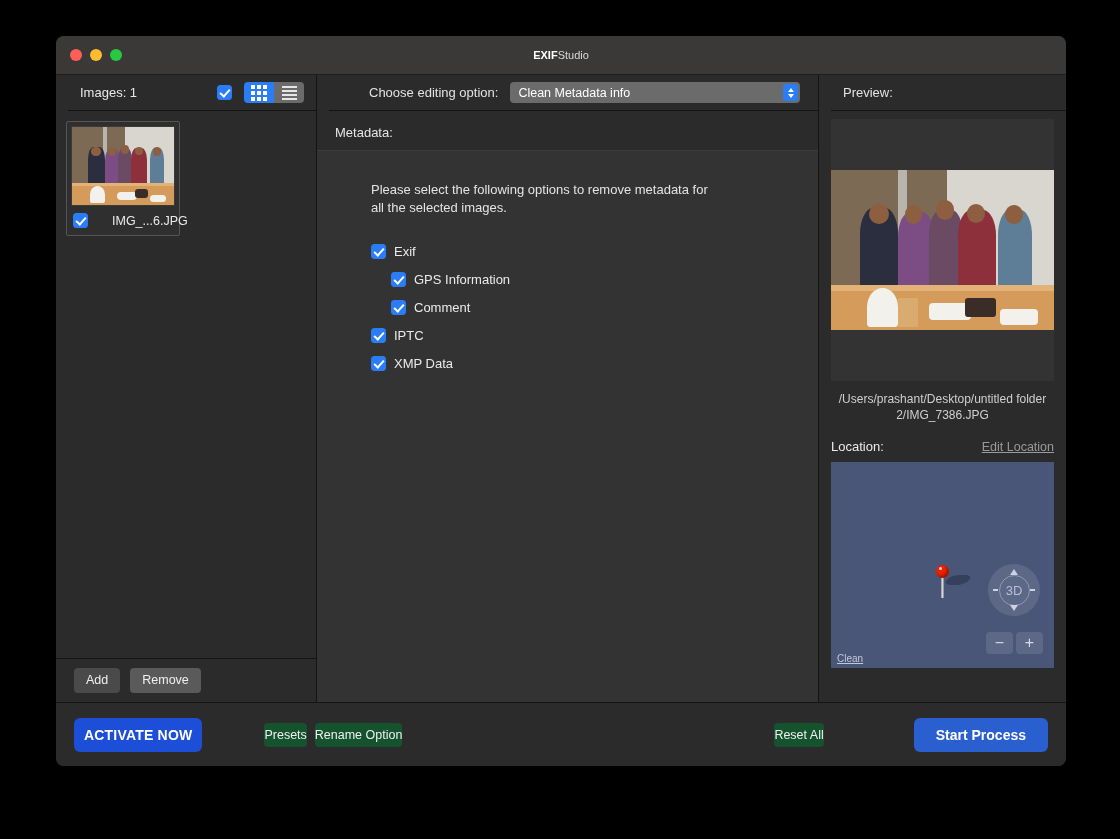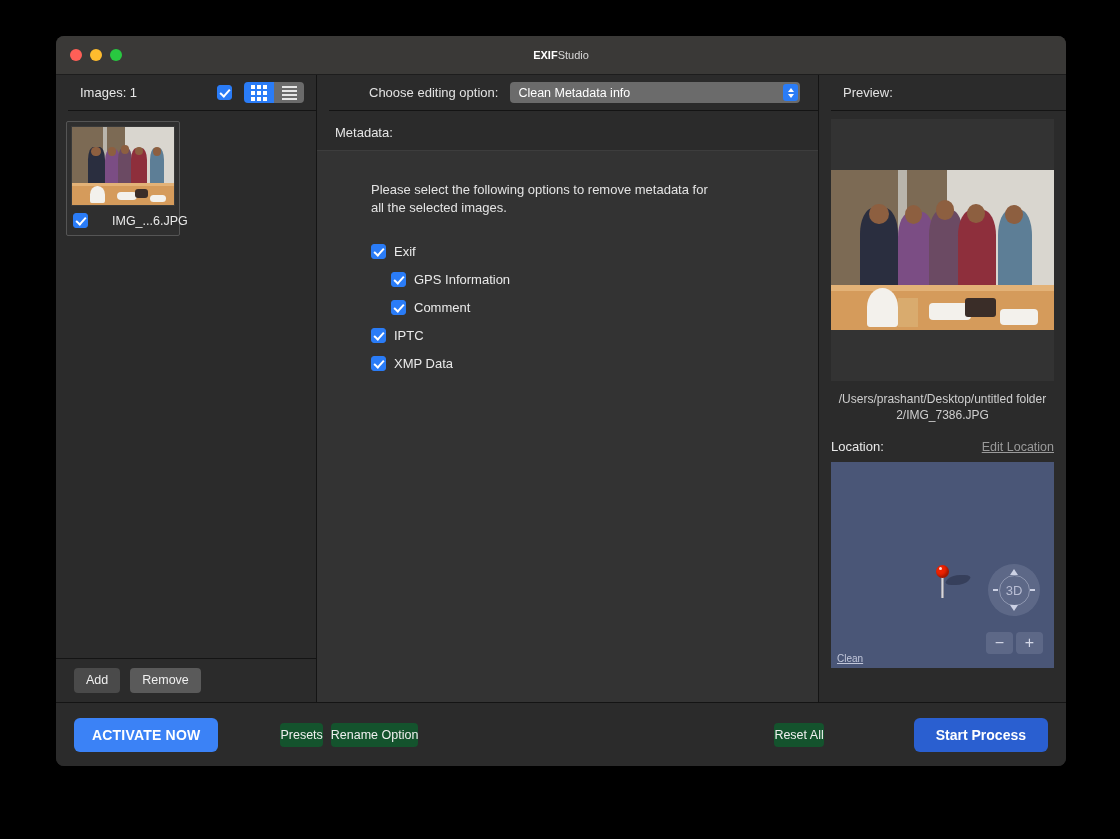--- a/index.html
+++ b/index.html
@@ -222,24 +222,24 @@
 
   
   .toolbar {
     height: 64px; flex: 0 0 64px;
     border-top: 1px solid #141414;
     background: #2b2b2b;
     display:flex; align-items:center;
     padding: 0 18px;
   }
   .activate {
-    background: #3b82f6; color: #fff;
+    background: #1d4ed8; color: #fff;
     border: none; border-radius: 6px;
     font-size: 14px; font-weight: bold; letter-spacing: .2px;
-    padding: 9px 18px; cursor: pointer; font-family: inherit;
+    padding: 9px 10px; cursor: pointer; font-family: inherit;
   }
   .sp1 { width: 62px; }
   .sp-flex { flex: 1; }
   .tb-btn {
     background: #14532d; color:#efefef; border:none; border-radius:4px;
     font-size:12.5px; font-family:inherit; padding:5px 0; cursor:pointer; margin-right:8px;
   }
   .startproc {
     background:#2a5fd0; color:#fff; border:none; border-radius:6px;
     font-size:14px; font-weight:bold; padding:9px 22px; cursor:pointer; font-family:inherit;

